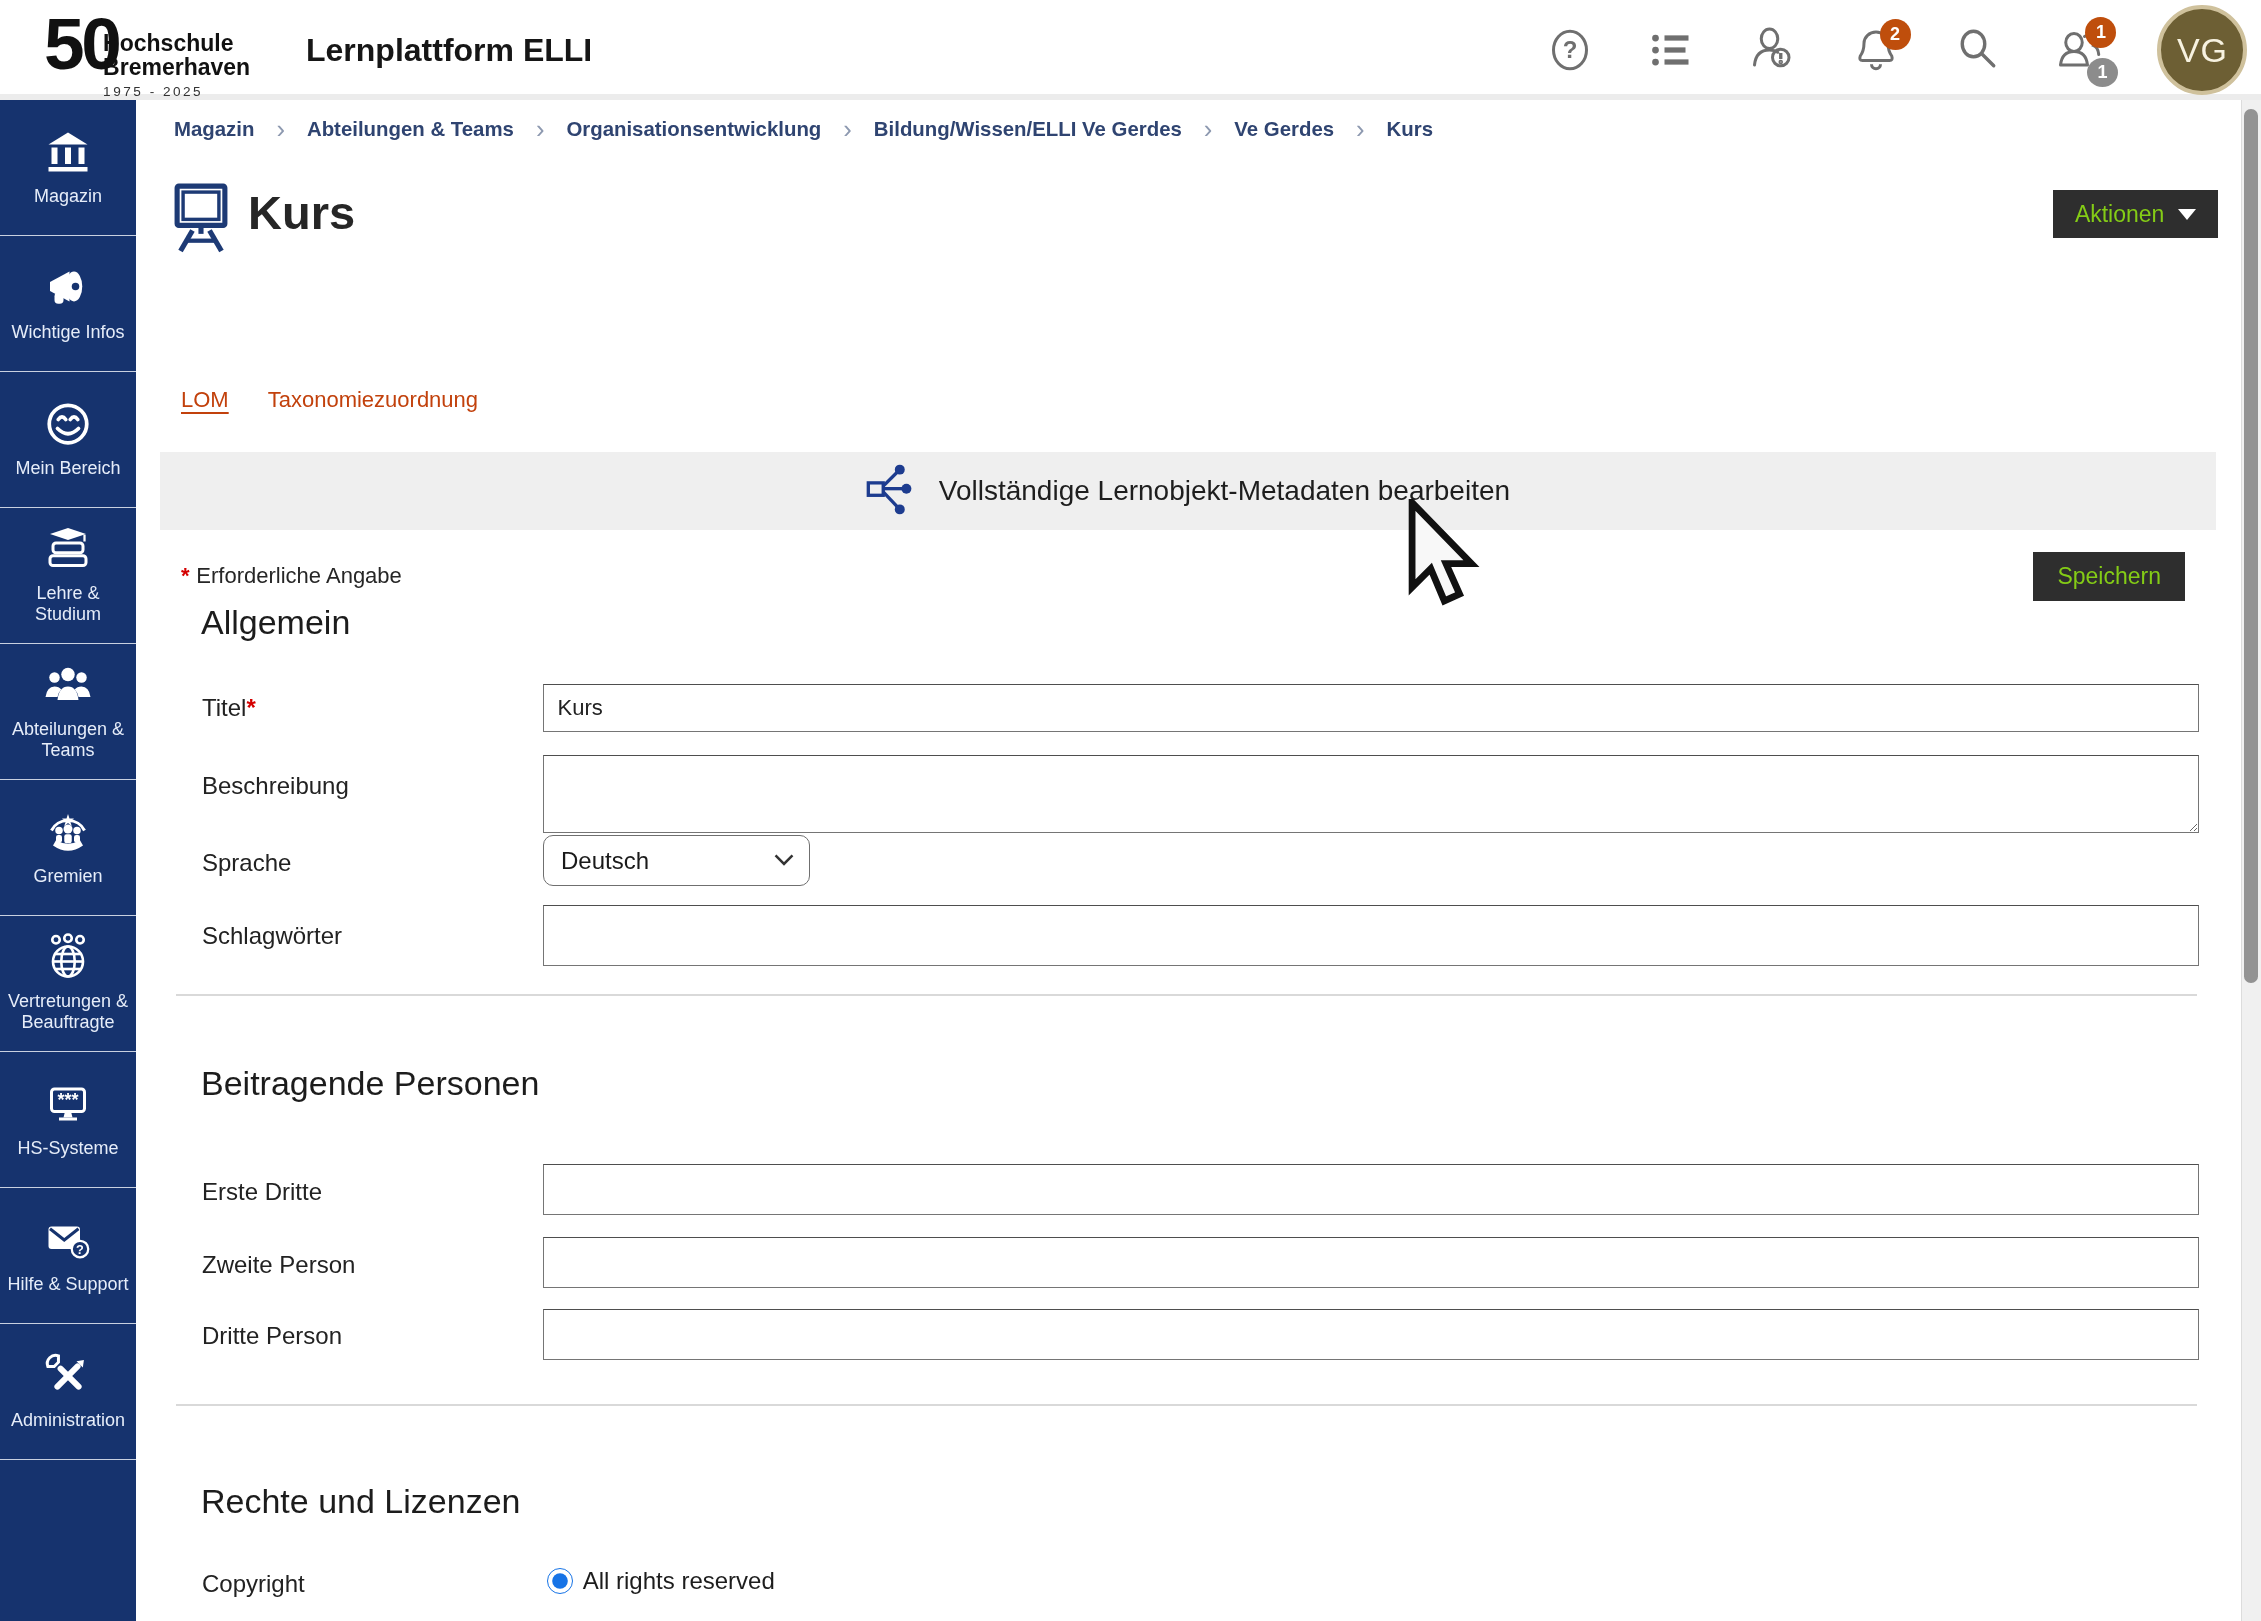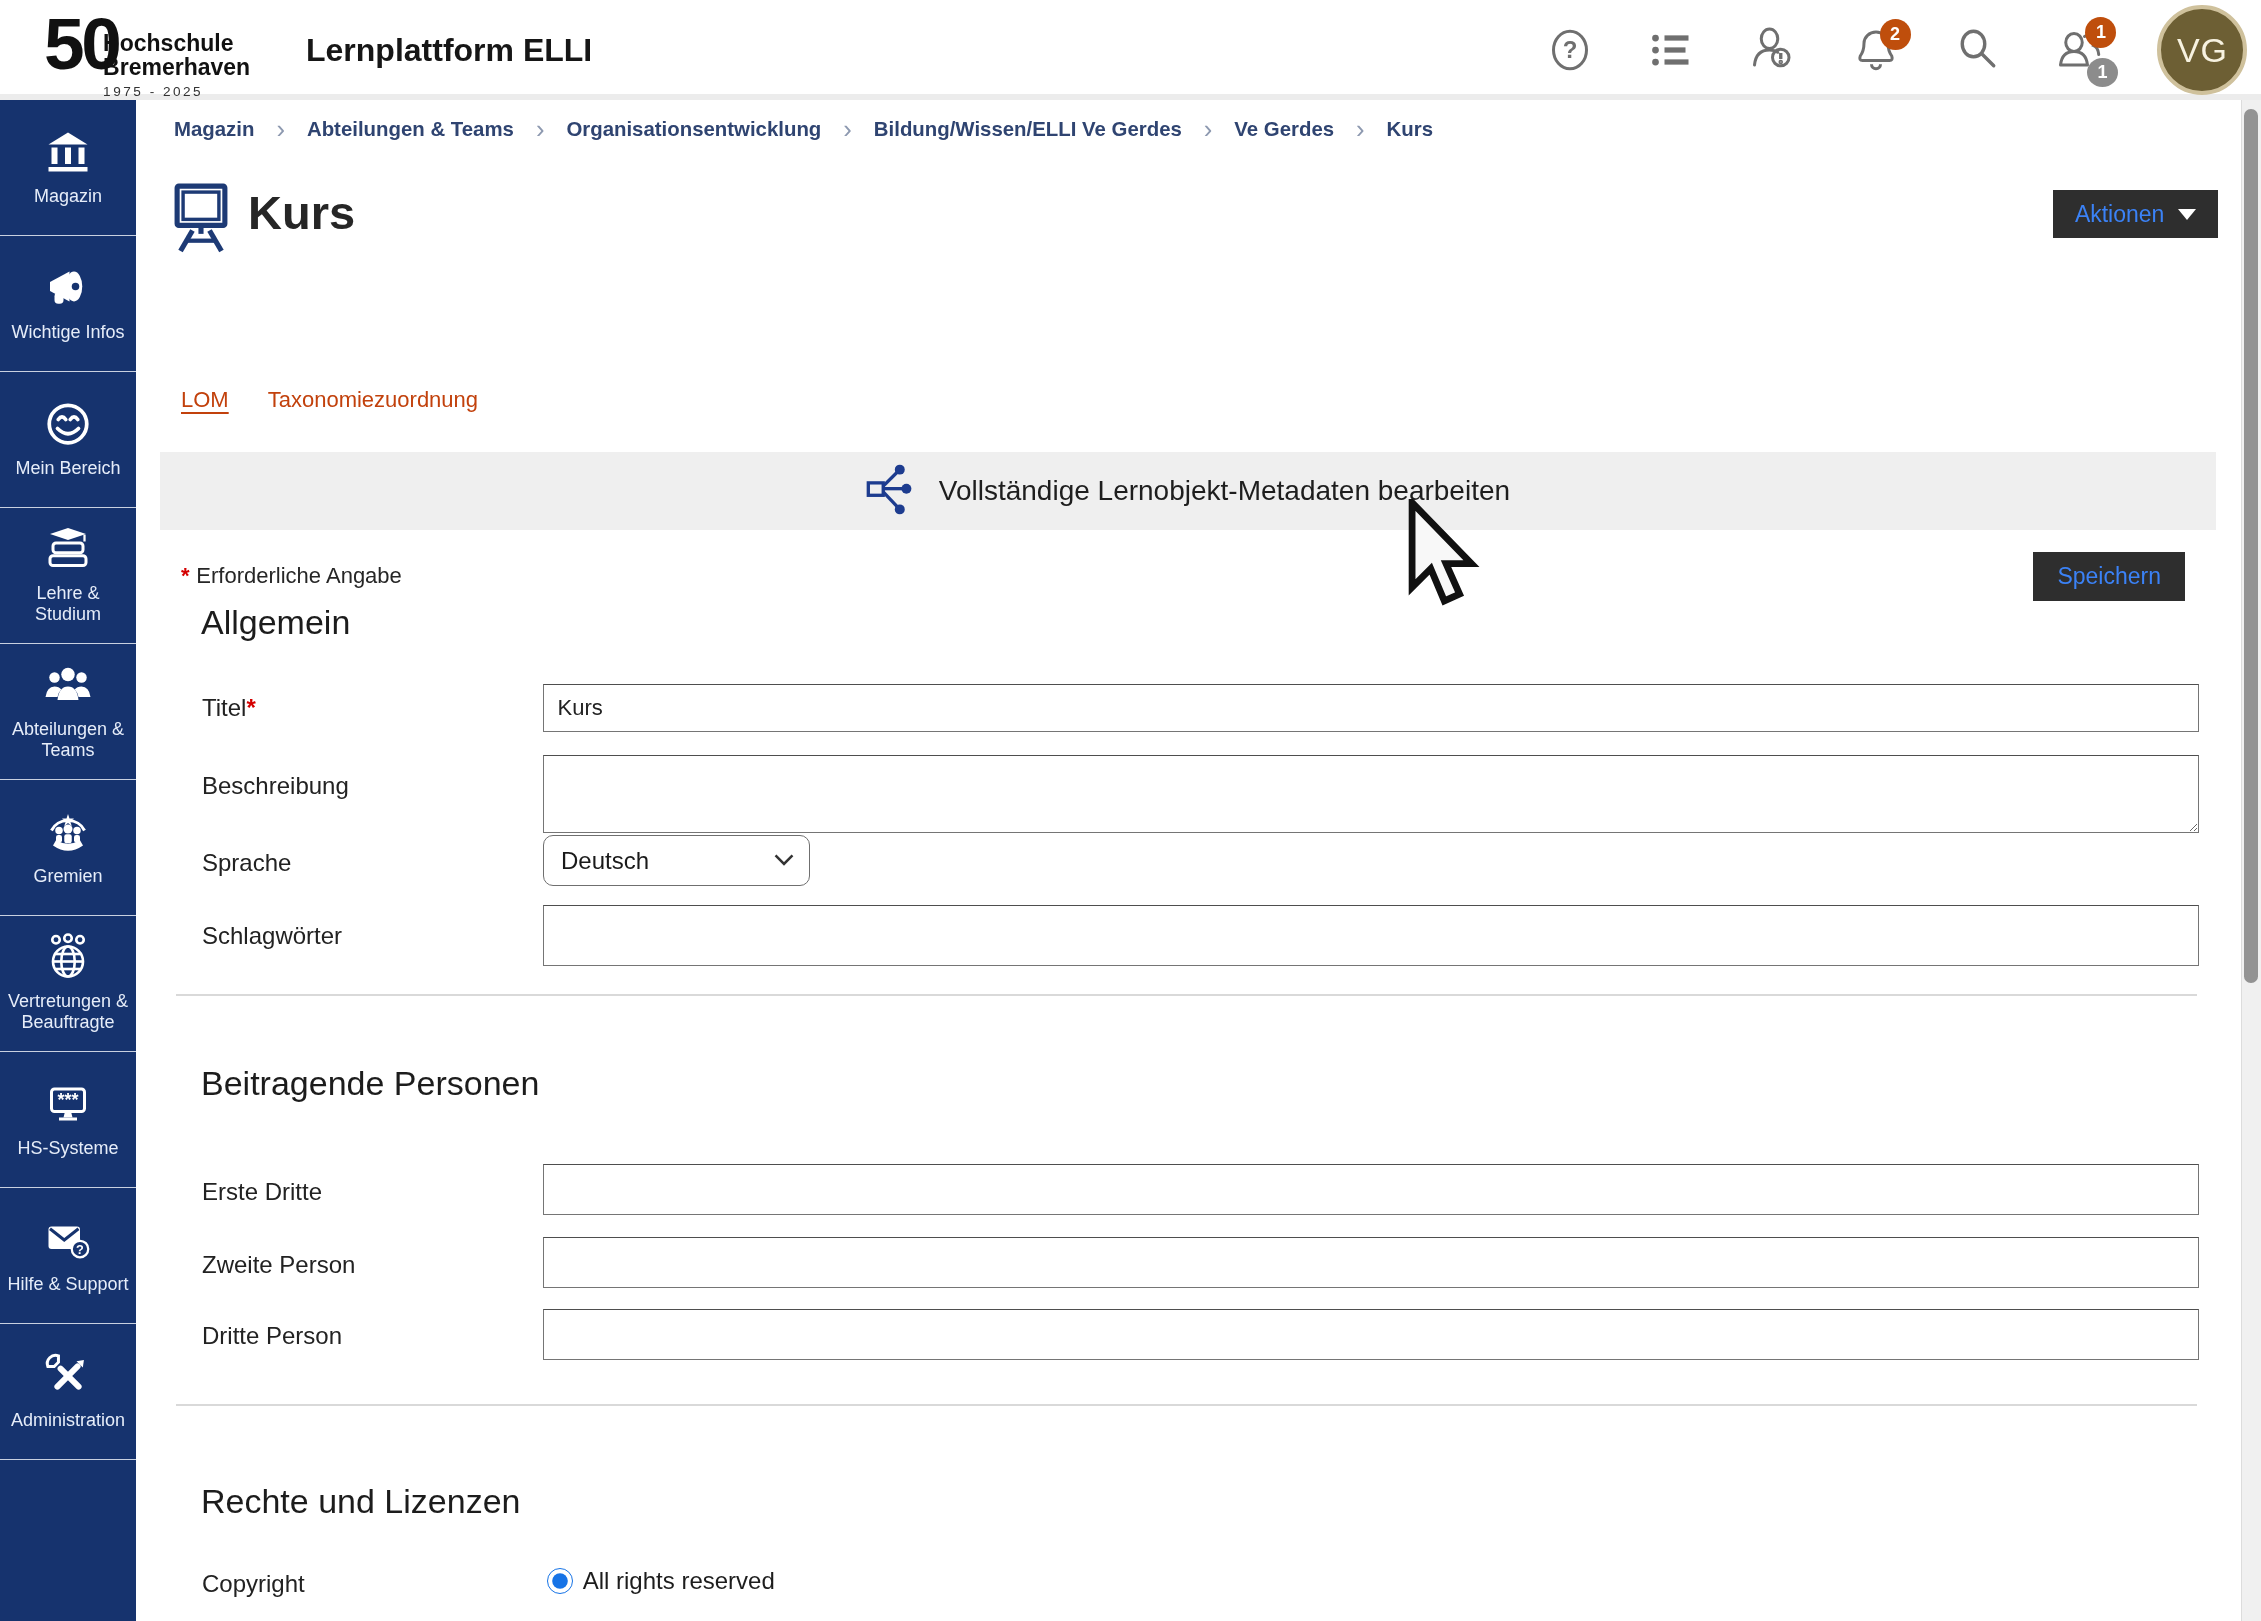--- a/index.html
+++ b/index.html
@@ -35,21 +35,21 @@
   
   .content { position:absolute; left:136px; top:100px; width:2105px; height:1521px; background:#fff; }
 
   .breadcrumb { position:absolute; left:38px; top:15.3px; display:flex; align-items:center; gap:22px; font-size:20.4px; font-weight:600; color:#2f4471; }
   .crumb { cursor:pointer; white-space:nowrap; }
   .crumb-sep { color:#8d99b0; font-size:25.5px; font-weight:400; }
 
   .obj-icon { position:absolute; left:36px; top:81px; width:58px; height:73px; }
   .page-title { position:absolute; left:112px; top:85px; font-size:47px; font-weight:600; color:#262626; }
 
-  .btn-dark { background:#2e2e2e; color:#3b82f6; font-size:23px; font-family:"Liberation Sans",sans-serif; border:none; display:inline-flex; align-items:center; gap:13.6px; cursor:pointer; }
+  .btn-dark { background:#2e2e2e; color:#84cc16; font-size:23px; font-family:"Liberation Sans",sans-serif; border:none; display:inline-flex; align-items:center; gap:13.6px; cursor:pointer; }
   .actions-btn { position:absolute; right:23px; top:90px; height:48px; padding:0 22px; }
   .caret-down { width:0; height:0; border-left:9.3px solid transparent; border-right:9.3px solid transparent; border-top:11px solid #fff; }
 
   .tabs { position:absolute; left:38px; right:8.5px; top:199px; height:66px; display:flex; align-items:flex-end; border-bottom:5.1px solid #101010; }
   .tab { font-size:24.6px; color:#2f4471; padding:17px 25.5px; cursor:pointer; white-space:nowrap; }
   .tab.active { background:#101010; color:#fff; }
 
   .subtabs { position:absolute; left:45px; top:287px; display:flex; gap:39px; font-size:22px; color:#c2410c; }
   .subtab { cursor:pointer; }
   .subtab.active { text-decoration:underline; text-underline-offset:5.1px; }

